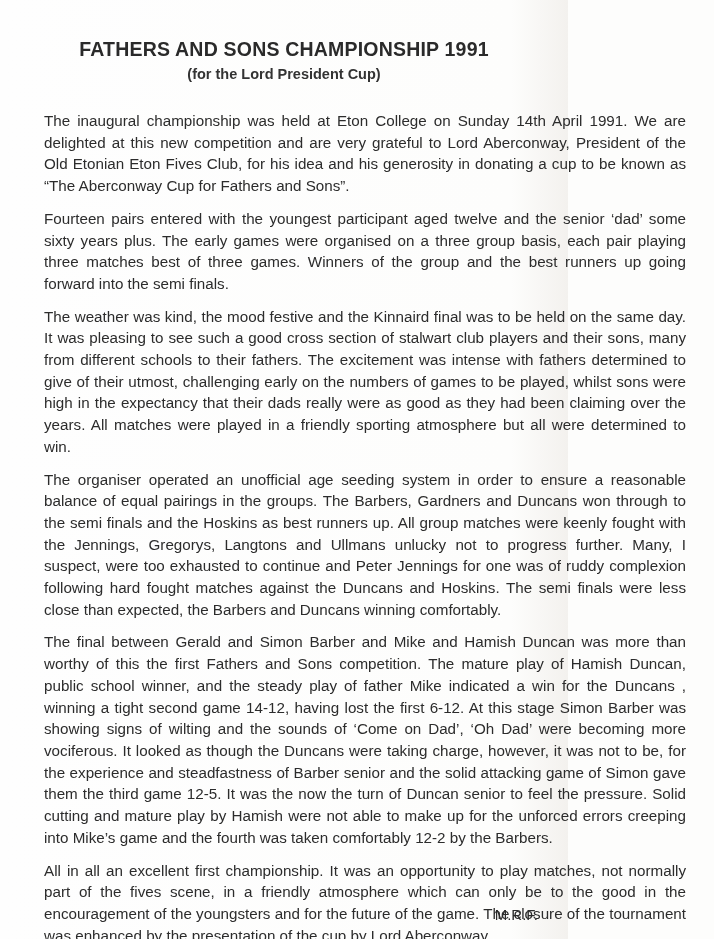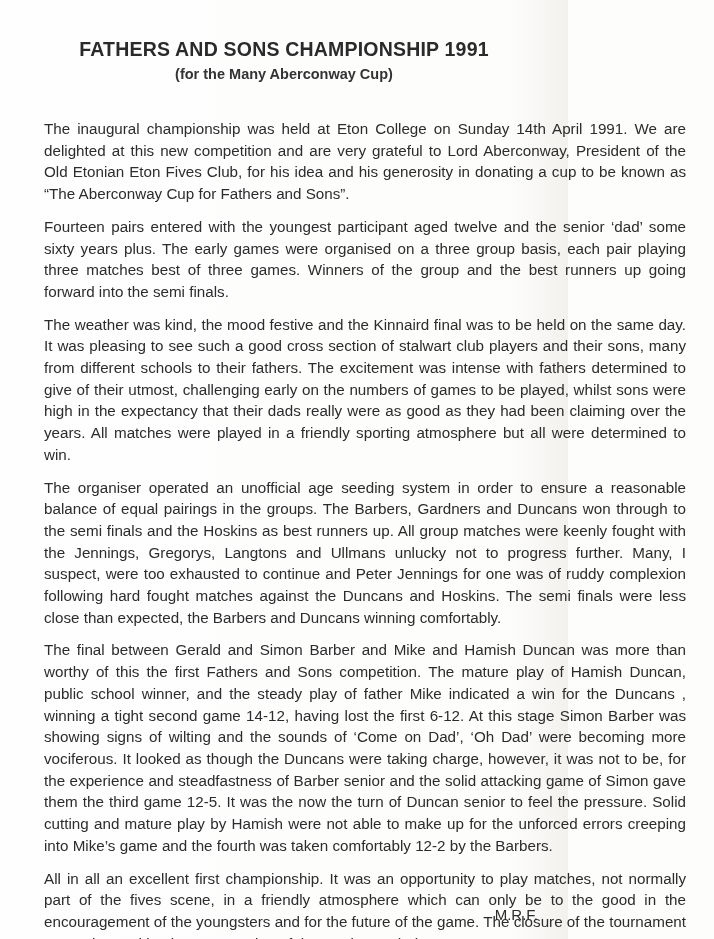--- a/index.html
+++ b/index.html
@@ -43,38 +43,38 @@
     .body-text {
       position: absolute;
       left: 44px;
       width: 642px;
       font-size: 15.2px;
       line-height: 21.7px;
       text-align: justify;
       color: #2c2c2c;
     }
     .para {
-      margin: 8px 0 11px 0;
+      margin: 0 0 11px 0;
       text-align: justify;
       text-align-last: left;
     }
     .signature {
       position: absolute;
       right: 30px;
       top: 906px;
       font-size: 15px;
       color: #2c2c2c;
     }
   </style>
 </head>
 <body>
 
 <div class="page">
   <div class="title">FATHERS AND SONS CHAMPIONSHIP 1991</div>
-  <div class="subtitle">(for the Many Aberconway Cup)</div>
+  <div class="subtitle">(for the Lord President Cup)</div>
 
   <div class="body-text" style="top:110px;">
     <p class="para">The inaugural championship was held at Eton College on Sunday 14th April 1991. We are delighted at this new competition and are very grateful to Lord Aberconway, President of the Old Etonian Eton Fives Club, for his idea and his generosity in donating a cup to be known as “The Aberconway Cup for Fathers and Sons”.</p>
     <p class="para">Fourteen pairs entered with the youngest participant aged twelve and the senior ‘dad’ some sixty years plus. The early games were organised on a three group basis, each pair playing three matches best of three games. Winners of the group and the best runners up going forward into the semi finals.</p>
     <p class="para">The weather was kind, the mood festive and the Kinnaird final was to be held on the same day. It was pleasing to see such a good cross section of stalwart club players and their sons, many from different schools to their fathers. The excitement was intense with fathers determined to give of their utmost, challenging early on the numbers of games to be played, whilst sons were high in the expectancy that their dads really were as good as they had been claiming over the years. All matches were played in a friendly sporting atmosphere but all were determined to win.</p>
     <p class="para">The organiser operated an unofficial age seeding system in order to ensure a reasonable balance of equal pairings in the groups. The Barbers, Gardners and Duncans won through to the semi finals and the Hoskins as best runners up. All group matches were keenly fought with the Jennings, Gregorys, Langtons and Ullmans unlucky not to progress further. Many, I suspect, were too exhausted to continue and Peter Jennings for one was of ruddy complexion following hard fought matches against the Duncans and Hoskins. The semi finals were less close than expected, the Barbers and Duncans winning comfortably.</p>
     <p class="para">The final between Gerald and Simon Barber and Mike and Hamish Duncan was more than worthy of this the first Fathers and Sons competition. The mature play of Hamish Duncan, public school winner, and the steady play of father Mike indicated a win for the Duncans , winning a tight second game 14-12, having lost the first 6-12. At this stage Simon Barber was showing signs of wilting and the sounds of ‘Come on Dad’, ‘Oh Dad’ were becoming more vociferous. It looked as though the Duncans were taking charge, however, it was not to be, for the experience and steadfastness of Barber senior and the solid attacking game of Simon gave them the third game 12-5. It was the now the turn of Duncan senior to feel the pressure. Solid cutting and mature play by Hamish were not able to make up for the unforced errors creeping into Mike’s game and the fourth was taken comfortably 12-2 by the Barbers.</p>
     <p class="para">All in all an excellent first championship. It was an opportunity to play matches, not normally part of the fives scene, in a friendly atmosphere which can only be to the good in the encouragement of the youngsters and for the future of the game. The closure of the tournament was enhanced by the presentation of the cup by Lord Aberconway.</p>
   </div>
 

